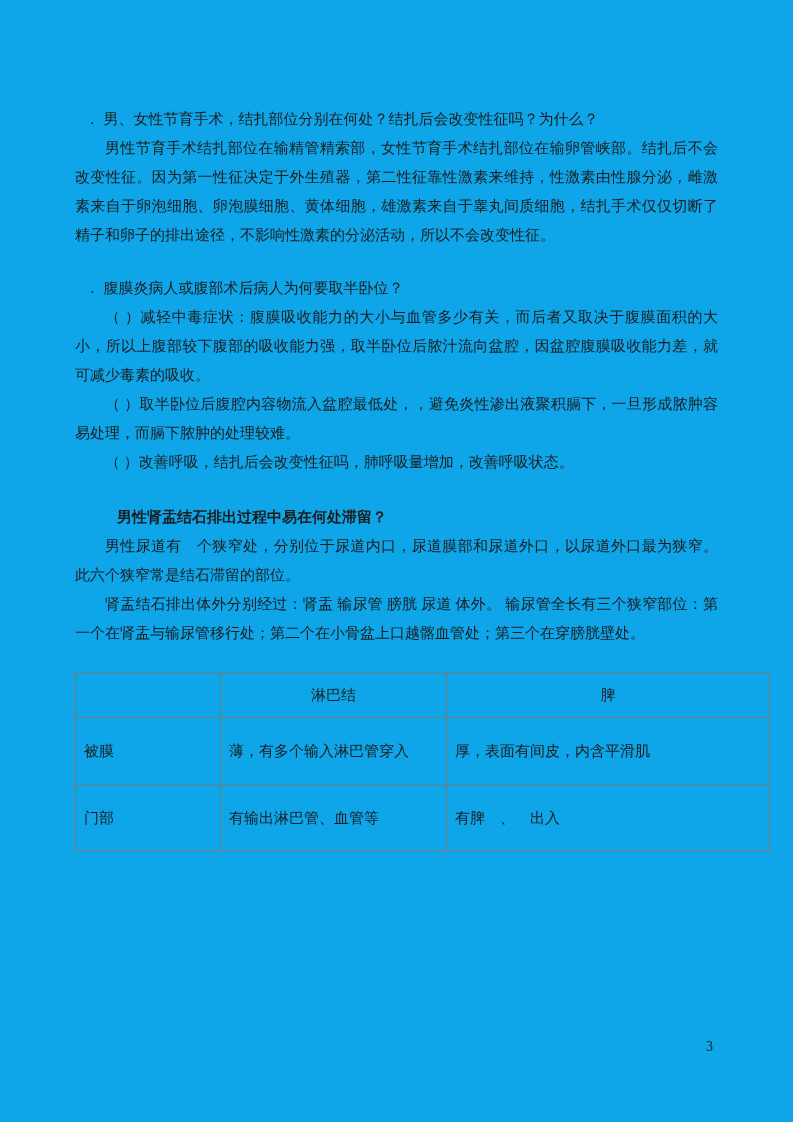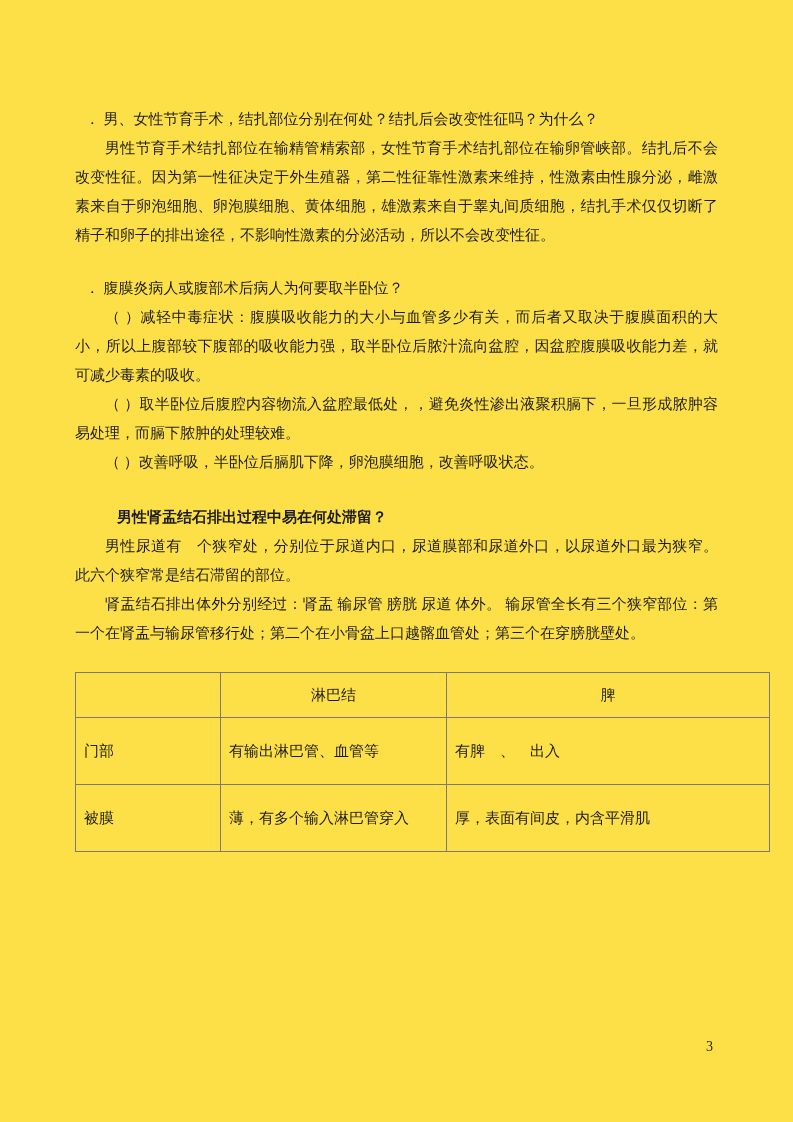--- a/index.html
+++ b/index.html
@@ -4,21 +4,21 @@
 <style>
   html, body {
     margin: 0;
     padding: 0;
     background: #ffffff;
   }
   .page {
     position: relative;
     width: 793px;
     height: 1122px;
-    background: #fde047;
+    background: #0ea5e9;
     font-family: "Liberation Serif", "DejaVu Serif", serif;
     font-size: 15px;
     line-height: 29px;
     color: #1c1c1c;
     overflow: hidden;
   }
   .content {
     padding: 105px 75px 0 75px;
   }
   p { margin: 0; text-align: justify; }
@@ -66,43 +66,43 @@
 
 <div class="page">
   <div class="content">
 
     <p class="q-title">．  男、女性节育手术，结扎部位分别在何处？结扎后会改变性征吗？为什么？</p>
     <p class="para">男性节育手术结扎部位在输精管精索部，女性节育手术结扎部位在输卵管峡部。结扎后不会改变性征。因为第一性征决定于外生殖器，第二性征靠性激素来维持，性激素由性腺分泌，雌激素来自于卵泡细胞、卵泡膜细胞、黄体细胞，雄激素来自于睾丸间质细胞，结扎手术仅仅切断了精子和卵子的排出途径，不影响性激素的分泌活动，所以不会改变性征。</p>
 
     <p class="q-title gap-1">．  腹膜炎病人或腹部术后病人为何要取半卧位？</p>
     <p class="para">（ ）减轻中毒症状：腹膜吸收能力的大小与血管多少有关，而后者又取决于腹膜面积的大小，所以上腹部较下腹部的吸收能力强，取半卧位后脓汁流向盆腔，因盆腔腹膜吸收能力差，就可减少毒素的吸收。</p>
     <p class="para">（ ）取半卧位后腹腔内容物流入盆腔最低处，，避免炎性渗出液聚积膈下，一旦形成脓肿容易处理，而膈下脓肿的处理较难。</p>
-    <p class="para">（ ）改善呼吸，半卧位后膈肌下降，卵泡膜细胞，改善呼吸状态。</p>
+    <p class="para">（ ）改善呼吸，结扎后会改变性征吗，肺呼吸量增加，改善呼吸状态。</p>
 
     <p class="q-title-deep gap-2">男性肾盂结石排出过程中易在何处滞留？</p>
     <p class="para">男性尿道有　个狭窄处，分别位于尿道内口，尿道膜部和尿道外口，以尿道外口最为狭窄。此六个狭窄常是结石滞留的部位。</p>
     <p class="para">肾盂结石排出体外分别经过：肾盂  输尿管  膀胱  尿道  体外。  输尿管全长有三个狭窄部位：第一个在肾盂与输尿管移行处；第二个在小骨盆上口越髂血管处；第三个在穿膀胱壁处。</p>
 
 
     <table class="cmp-table">
       <tbody>
         <tr class="head-row">
           <td class="col-1"></td>
           <td class="col-2 center">淋巴结</td>
           <td class="col-3 center">脾</td>
         </tr>
         <tr class="data-row">
+          <td class="col-1">被膜</td>
+          <td class="col-2">薄，有多个输入淋巴管穿入</td>
+          <td class="col-3">厚，表面有间皮，内含平滑肌</td>
+        </tr>
+        <tr class="data-row">
           <td class="col-1">门部</td>
           <td class="col-2">有输出淋巴管、血管等</td>
           <td class="col-3">有脾　、　出入</td>
-        </tr>
-        <tr class="data-row">
-          <td class="col-1">被膜</td>
-          <td class="col-2">薄，有多个输入淋巴管穿入</td>
-          <td class="col-3">厚，表面有间皮，内含平滑肌</td>
         </tr>
       </tbody>
     </table>
 
   </div>
 
   <div class="page-number">3</div>
 </div>
 
 </body></html>

